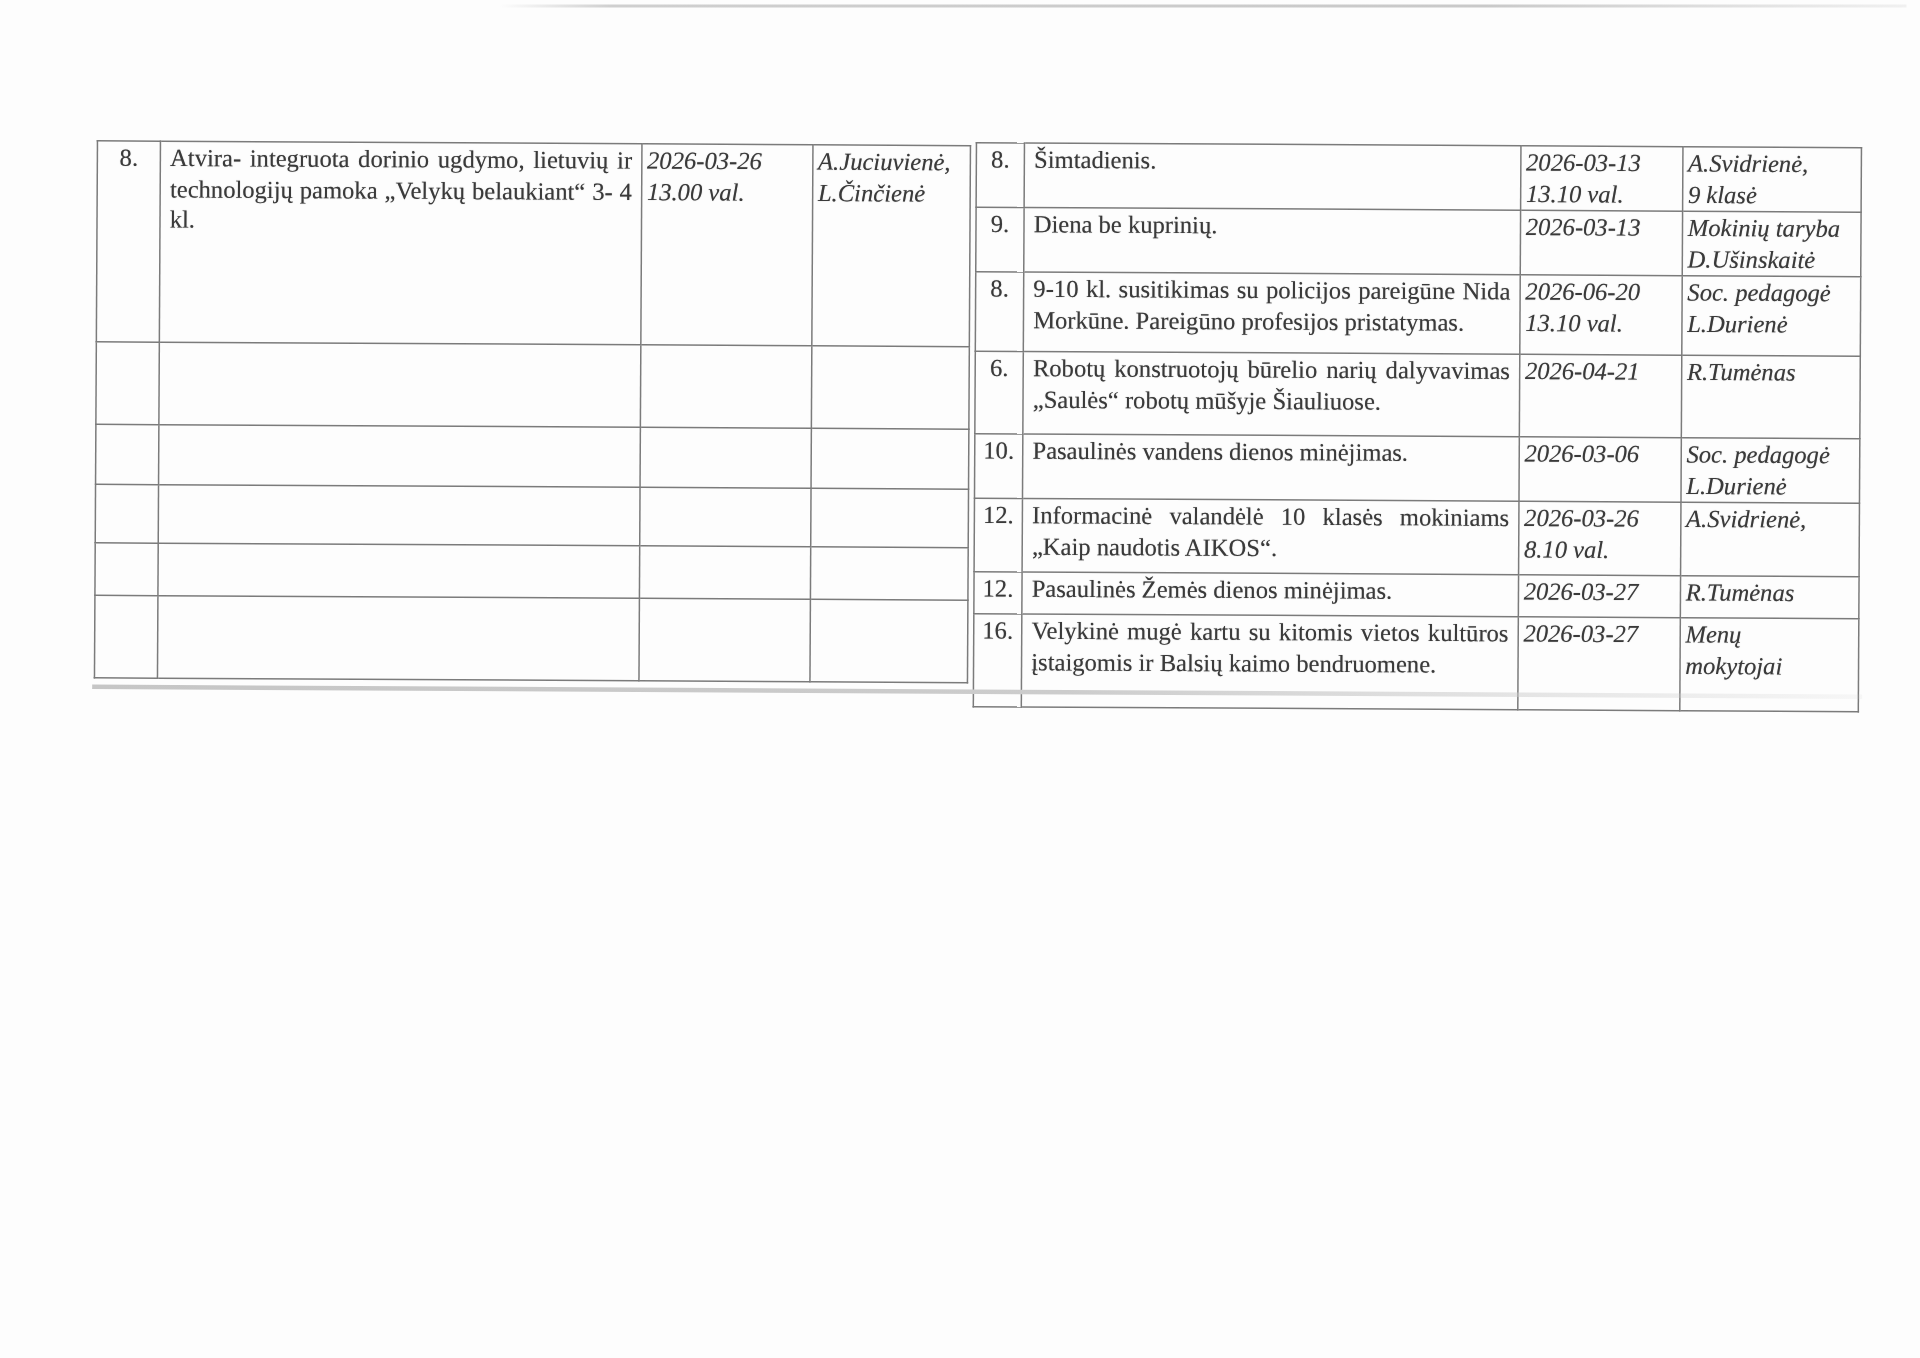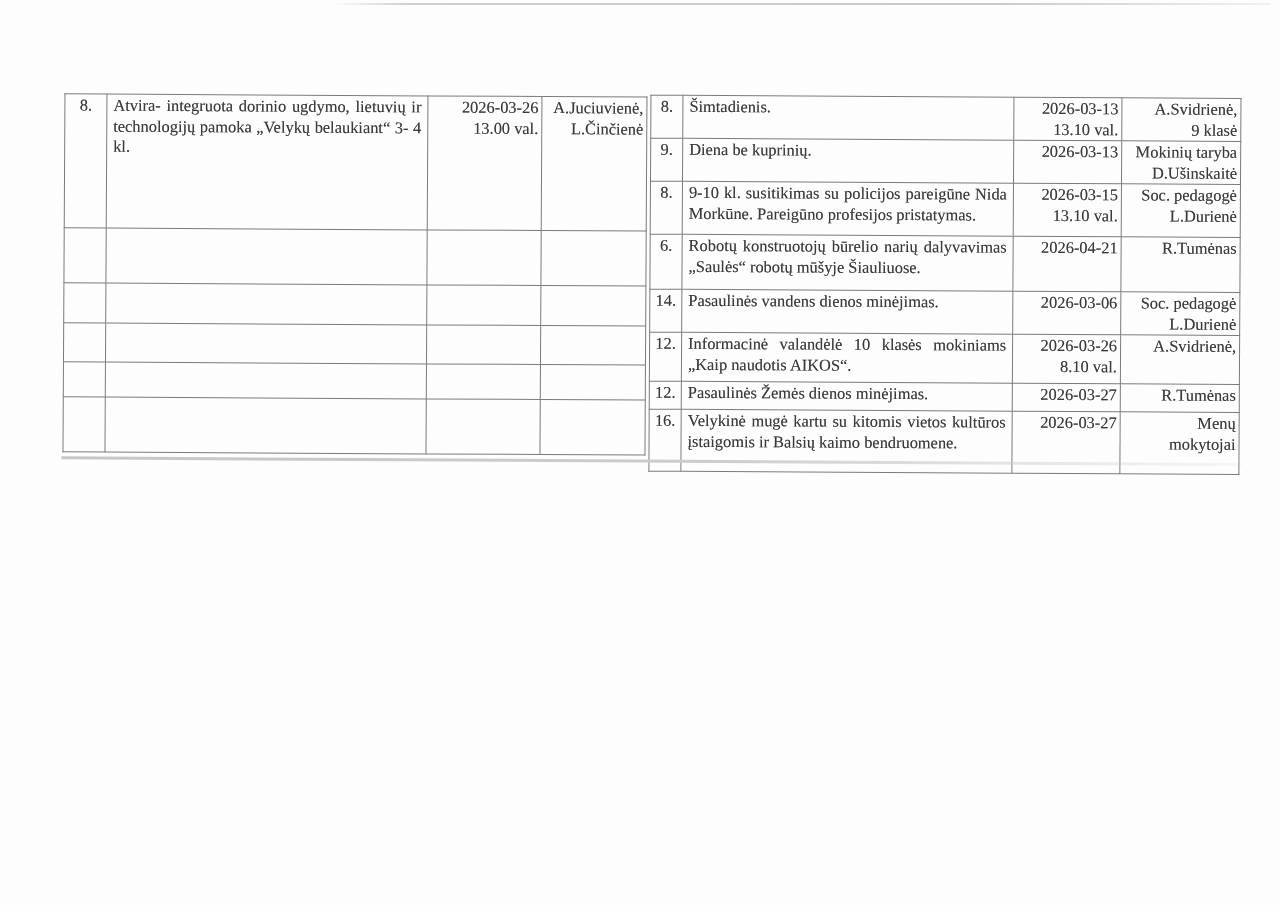--- a/index.html
+++ b/index.html
@@ -39,21 +39,21 @@
     font-family: "Liberation Serif", "DejaVu Serif", serif;
     font-size: 16.4px;
     line-height: 20.5px;
     color: #3a3a3a;
     padding: 1px 6px 0 6px;
     text-shadow: 0 0 0.6px rgba(58,58,58,0.55);
     overflow: visible;
   }
   td.num  { text-align: center; padding: 1px 2px 0 2px; }
   td.desc { text-align: justify; }
-  td.mid  { text-align: right; white-space: pre-line; padding: 1px 3px 0 3px; }
+  td.mid  { text-align: left; white-space: pre-line; padding: 1px 3px 0 3px; font-style: italic; }
   
   .bottom-shadow {
     position: absolute;
     left: 64px; top: 456px;
     width: 1180px; height: 2.5px;
     background: linear-gradient(to right, #c6c6c6 0%, #cccccc 55%, rgba(200,200,200,0.12) 100%);
   }
 </style>
 </head>
 <body>
@@ -128,33 +128,33 @@
           <tr style="height: 40px;">
             <td class="num">9.</td>
             <td class="desc">Diena be kuprinių.</td>
             <td class="mid">2026-03-13</td>
             <td class="mid">Mokinių taryba
 D.Ušinskaitė</td>
           </tr>
           <tr style="height: 53px;">
             <td class="num">8.</td>
             <td class="desc">9-10 kl. susitikimas su policijos pareigūne Nida Morkūne. Pareigūno profesijos pristatymas.</td>
-            <td class="mid">2026-03-15
+            <td class="mid">2026-06-20
 13.10 val.</td>
             <td class="mid">Soc. pedagogė
 L.Durienė</td>
           </tr>
           <tr style="height: 55px;">
             <td class="num">6.</td>
             <td class="desc">Robotų konstruotojų būrelio narių dalyvavimas „Saulės“ robotų mūšyje Šiauliuose.</td>
             <td class="mid">2026-04-21</td>
             <td class="mid">R.Tumėnas</td>
           </tr>
           <tr style="height: 38px;">
-            <td class="num">14.</td>
+            <td class="num">10.</td>
             <td class="desc">Pasaulinės vandens dienos minėjimas.</td>
             <td class="mid">2026-03-06</td>
             <td class="mid">Soc. pedagogė
 L.Durienė</td>
           </tr>
           <tr style="height: 49px;">
             <td class="num">12.</td>
             <td class="desc">Informacinė valandėlė 10 klasės mokiniams „Kaip naudotis AIKOS“.</td>
             <td class="mid">2026-03-26
 8.10 val.</td>

